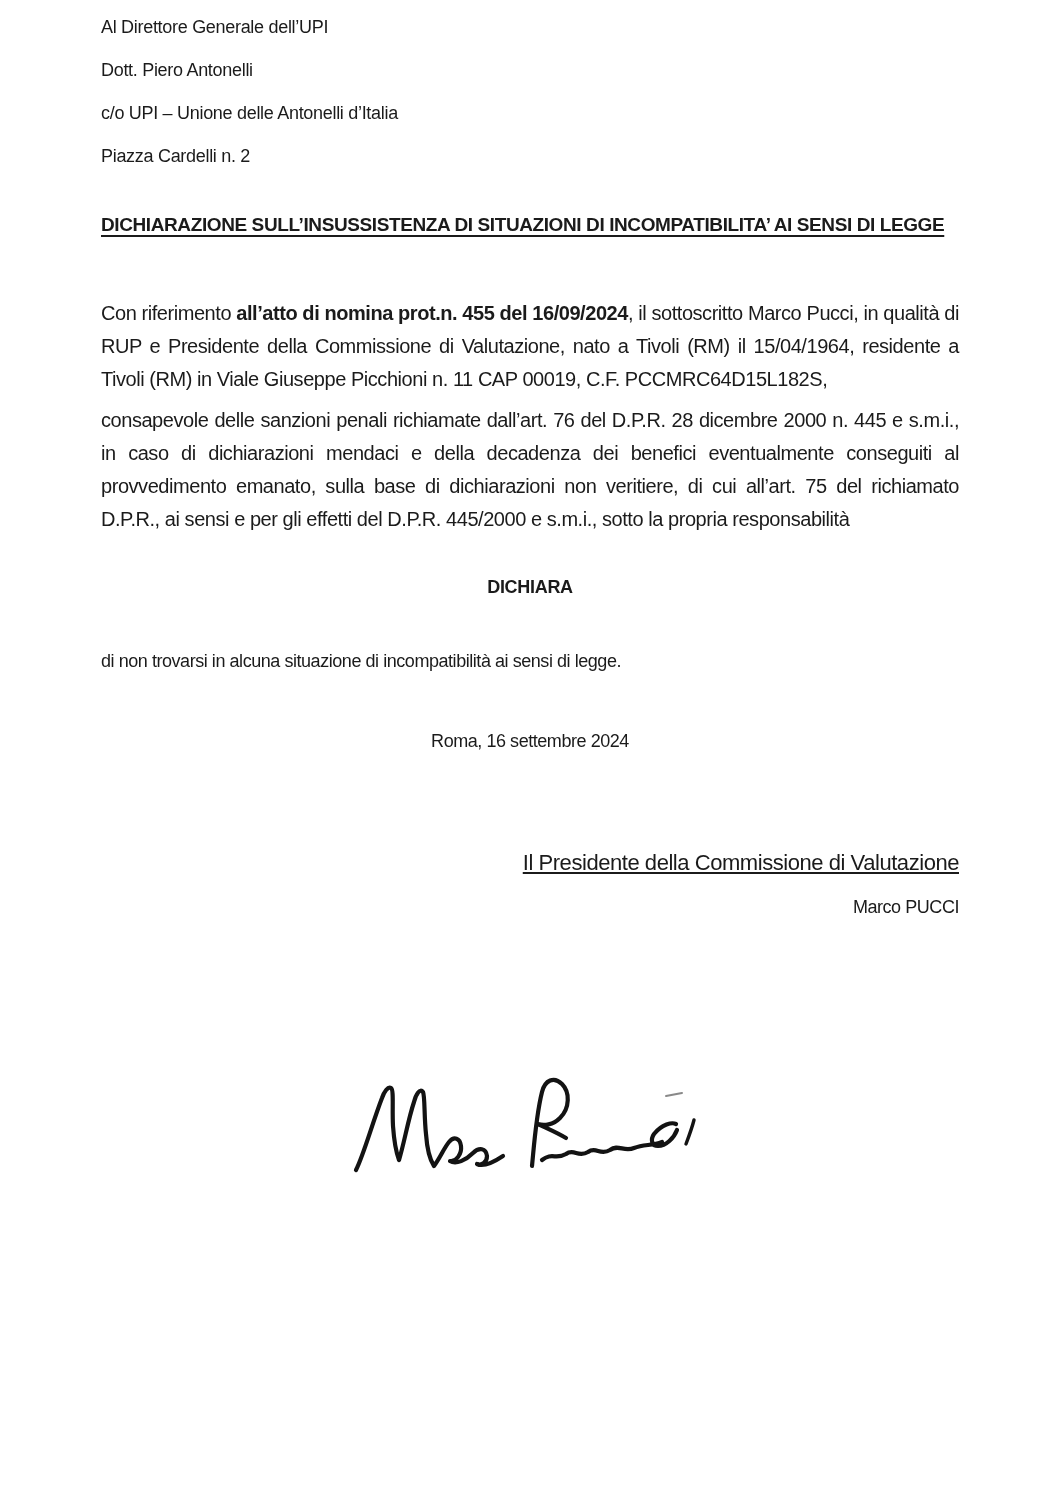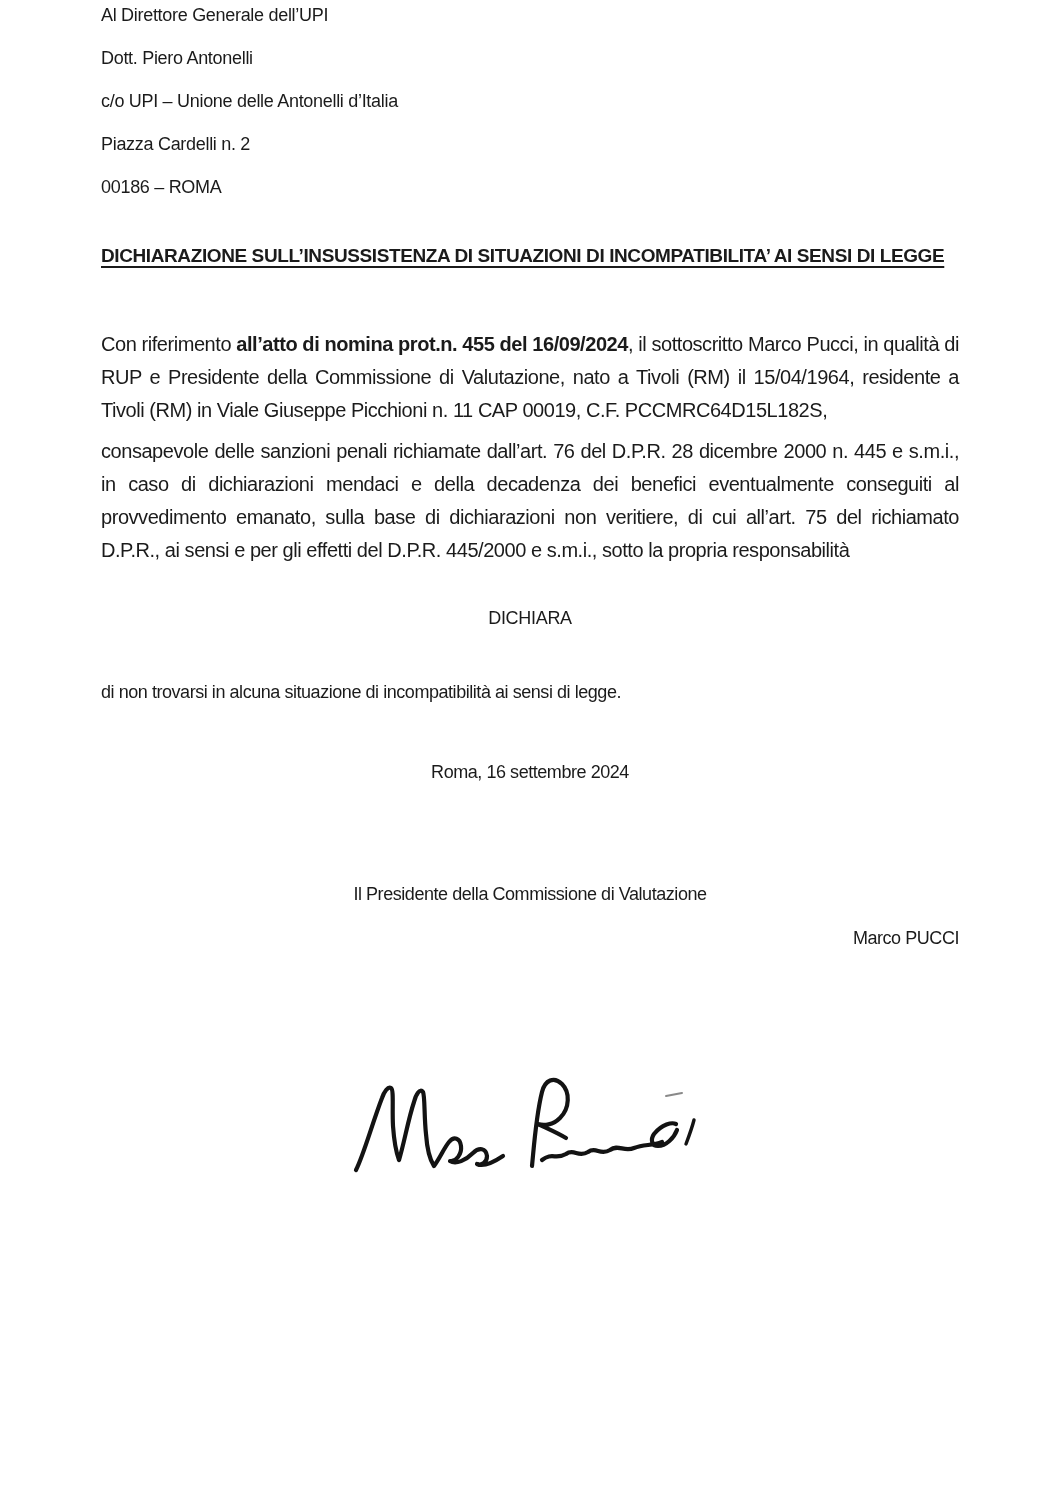--- a/index.html
+++ b/index.html
@@ -12,21 +12,21 @@
     width: 1058px;
     height: 1497px;
     background: #ffffff;
     overflow: hidden;
     font-family: "Liberation Sans", sans-serif;
     color: #1b1b1b;
   }
   .content {
     position: absolute;
     left: 101px;
-    top: 4px;
+    top: 16px;
     width: 858px;
   }
   .addr-line {
     font-size: 18px;
     letter-spacing: -0.3px;
     line-height: 22px;
     margin: 0 0 21px 0;
   }
   .doc-title {
     margin: 46px 18px 0 0;
@@ -45,44 +45,45 @@
     letter-spacing: -0.45px;
     line-height: 33px;
     margin: 0;
   }
   .justify { text-align: justify; }
   .para-ref { margin-top: 60px; }
   .para-liab { margin-top: 8px; }
   .dichiara {
     margin: 40px 0 0 0;
     font-size: 18px;
-    font-weight: normal;
+    font-weight: bold;
     letter-spacing: -0.3px;
     line-height: 22px;
     text-align: center;
   }
   .decl-text {
     margin: 52px 0 0 0;
     font-size: 18px;
     letter-spacing: -0.45px;
     line-height: 22px;
   }
   .date-line {
     margin: 58px 0 0 0;
     font-size: 18px;
     letter-spacing: -0.45px;
     line-height: 22px;
     text-align: center;
   }
   .signer-role {
     margin: 100px 0 0 0;
-    font-size: 18px;
+    font-size: 22px;
     letter-spacing: -0.45px;
     line-height: 22px;
-    text-align: center;
+    text-align: right;
+    text-decoration: underline;
   }
   .signer-name {
     margin: 22px 0 0 0;
     font-size: 18px;
     letter-spacing: -0.45px;
     line-height: 22px;
     text-align: right;
   }
   .signature-svg {
     position: absolute;
@@ -96,21 +97,20 @@
 <body>
 
 <div class="page">
   <div class="content">
 
     <div>
       <p class="addr-line">Al Direttore Generale dell’UPI</p>
       <p class="addr-line">Dott. Piero Antonelli</p>
       <p class="addr-line">c/o UPI – Unione delle Antonelli d’Italia</p>
       <p class="addr-line">Piazza Cardelli n. 2</p>
-      <p class="addr-line">00186 – ROMA</p>
     </div>
 
     <h1 class="doc-title">DICHIARAZIONE SULL’INSUSSISTENZA DI SITUAZIONI DI INCOMPATIBILITA’ AI SENSI DI LEGGE</h1>
 
     <p class="para justify para-ref"><span>Con riferimento </span><b>all’atto di nomina prot.n. 455 del 16/09/2024</b><span>, il sottoscritto Marco Pucci, in qualità di RUP e Presidente della Commissione di Valutazione, nato a Tivoli (RM) il 15/04/1964, residente a Tivoli (RM) in Viale Giuseppe Picchioni n. 11 CAP 00019, C.F. PCCMRC64D15L182S,</span></p>
 
     <p class="para justify para-liab">consapevole delle sanzioni penali richiamate dall’art. 76 del D.P.R. 28 dicembre 2000 n. 445 e s.m.i., in caso di dichiarazioni mendaci e della decadenza dei benefici eventualmente conseguiti al provvedimento emanato, sulla base di dichiarazioni non veritiere, di cui all’art. 75 del richiamato D.P.R., ai sensi e per gli effetti del D.P.R. 445/2000 e s.m.i., sotto la propria responsabilità</p>
 
     <p class="dichiara">DICHIARA</p>
 

